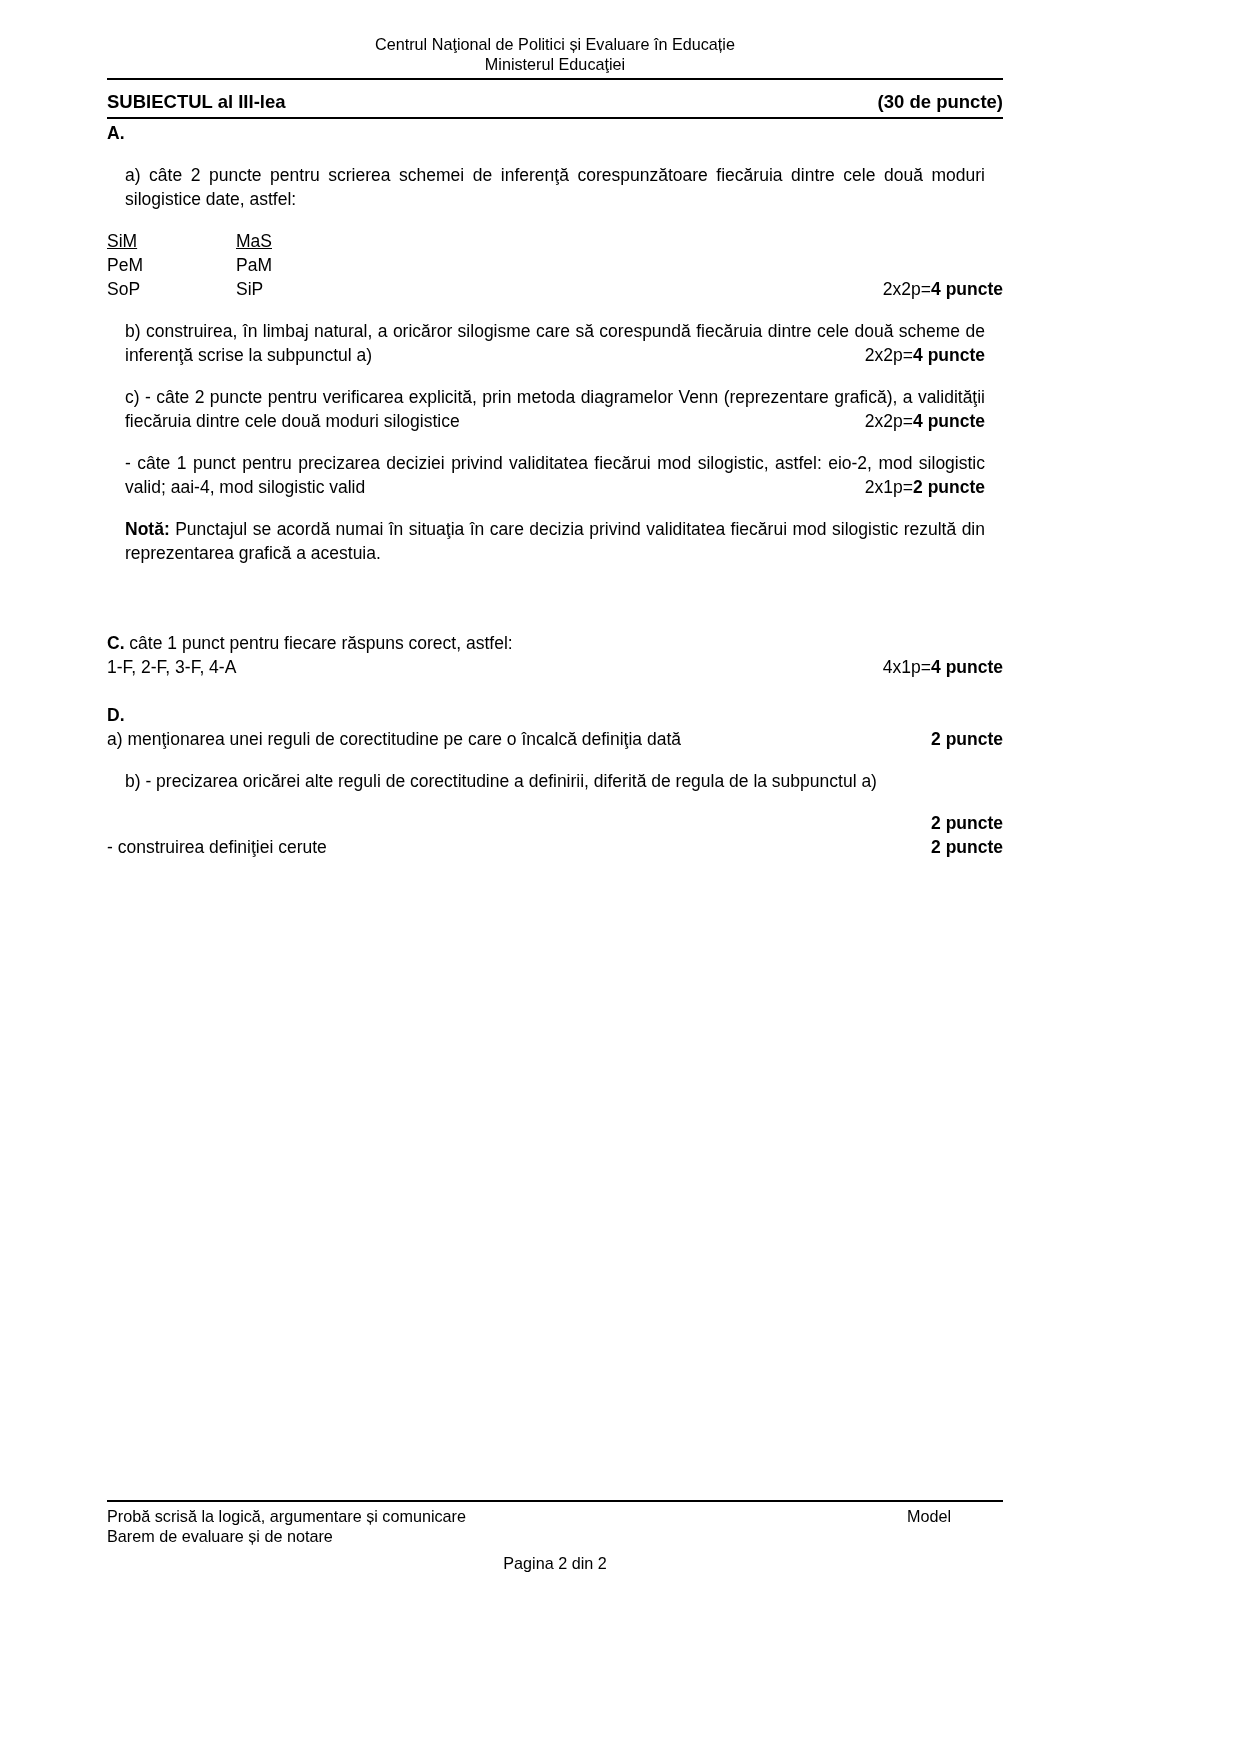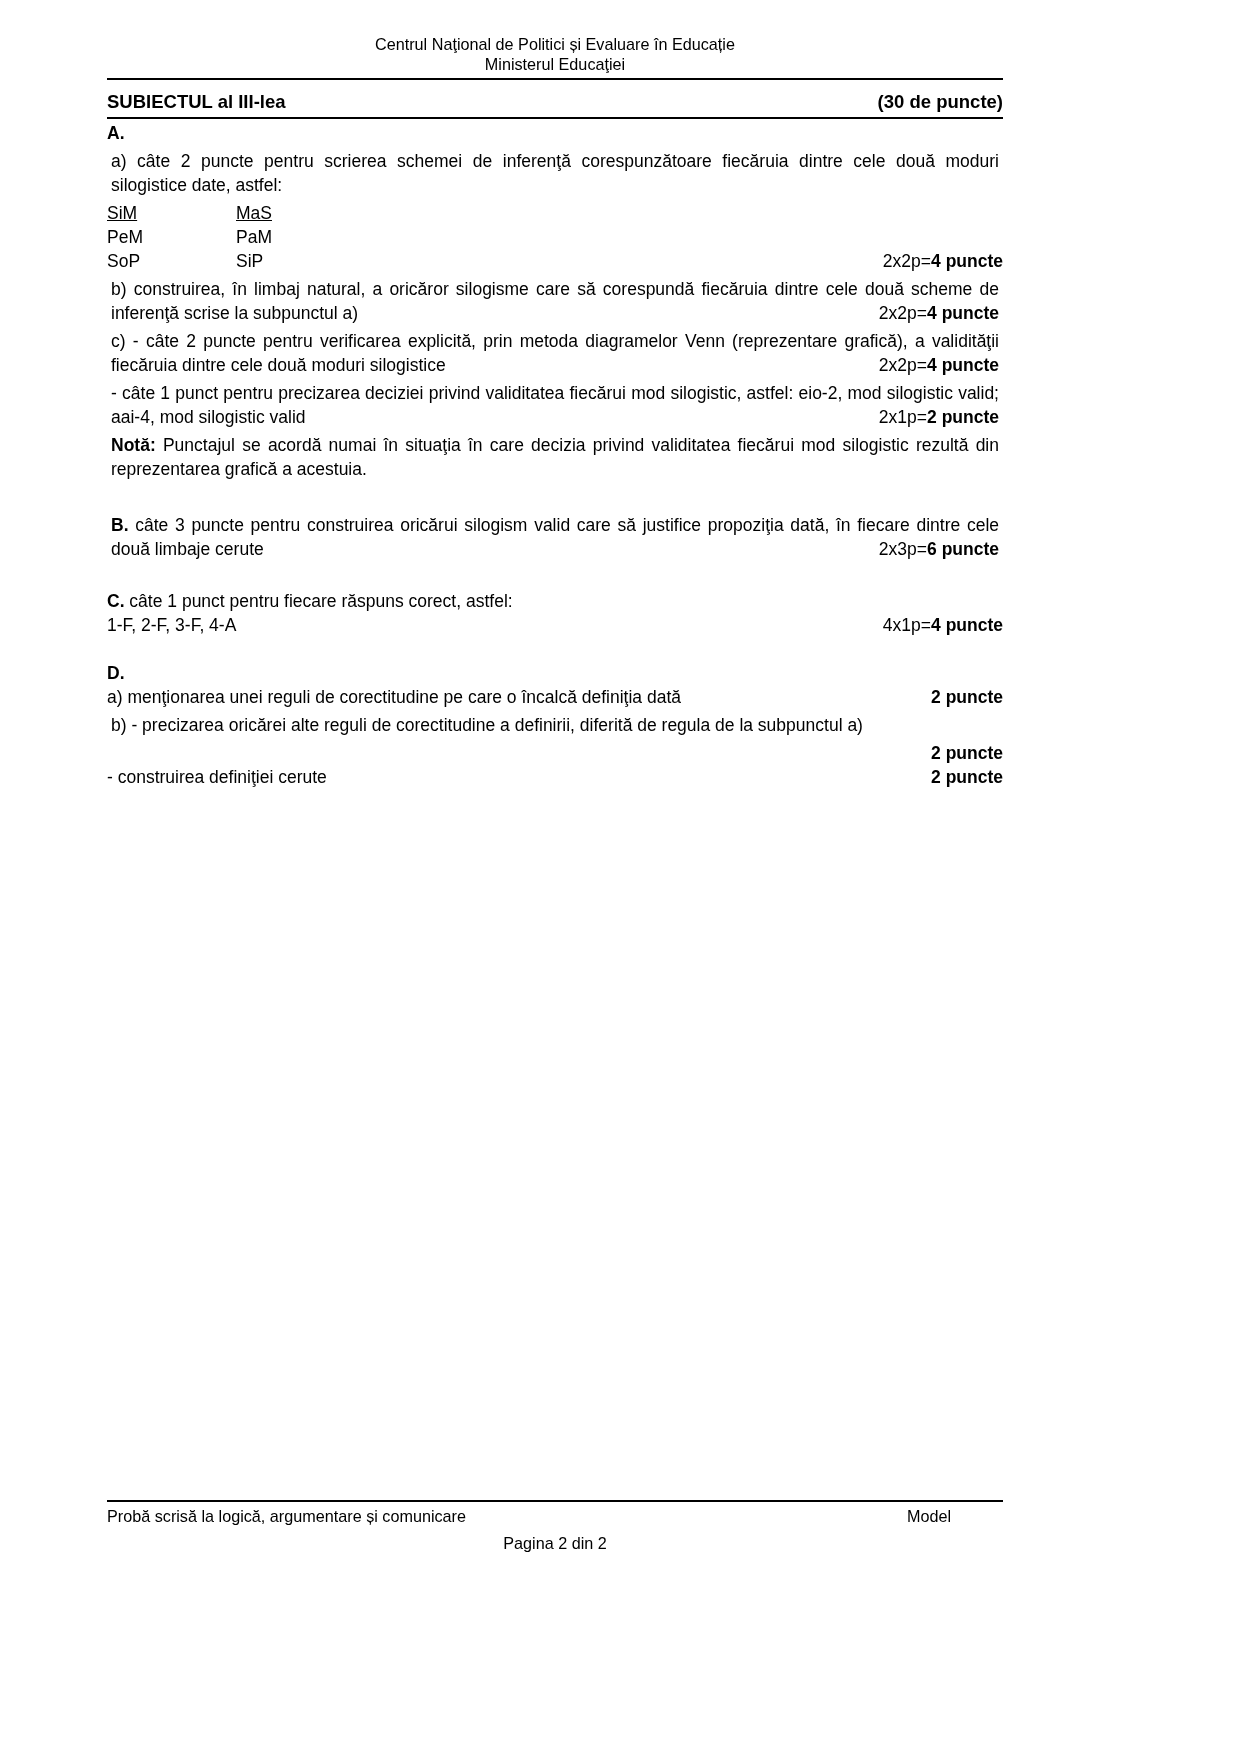--- a/index.html
+++ b/index.html
@@ -38,21 +38,21 @@
     font-weight: bold;
     font-size: 18.5px;
     line-height: 26px;
     border-bottom: 2px solid #000;
     padding-bottom: 2px;
     margin-top: 9px;
     margin-bottom: 2px;
   }
   .b { font-weight: bold; }
   .para {
-    margin: 4px;
+    margin: 18px;
     text-align: justify;
     position: relative;
   }
   .row { position: relative; }
   .pts {
     position: absolute;
     right: 0;
     bottom: 0;
     white-space: nowrap;
     font-weight: normal;
@@ -124,24 +124,20 @@
       <span>- câte 1 punct pentru precizarea deciziei privind validitatea fiecărui mod silogistic, astfel: eio-2, mod silogistic valid; aai-4, mod silogistic valid</span>
       <span class="pts"><span>2x1p=</span><b>2 puncte</b></span>
     </p>
 
     <p class="para">
       <b>Notă:</b><span> Punctajul se acordă numai în situaţia în care decizia privind validitatea fiecărui mod silogistic rezultă din reprezentarea grafică a acestuia.</span>
     </p>
 
     <div class="gap"></div>
 
-    <p class="para">
-      <b>B.</b><span> câte 3 puncte pentru construirea oricărui silogism valid care să justifice propoziţia dată, în fiecare dintre cele două limbaje cerute</span>
-      <span class="pts"><span>2x3p=</span><b>6 puncte</b></span>
-    </p>
 
     <div class="gap"></div>
 
     <div class="row">
       <b>C.</b><span> câte 1 punct pentru fiecare răspuns corect, astfel:</span>
     </div>
     <div class="row">
       <span>1-F, 2-F, 3-F, 4-A</span>
       <span class="pts"><span>4x1p=</span><b>4 puncte</b></span>
     </div>
@@ -165,15 +161,16 @@
       <span class="pts pts-bold">2 puncte</span>
     </div>
 
   </div>
 
   <div class="footer">
     <div class="frow">
       <span>Probă scrisă la logică, argumentare și comunicare</span>
       <span class="variant">Model</span>
     </div>
+    <div>Barem de evaluare și de notare</div>
     <div class="page-number">Pagina 2 din 2</div>
   </div>
 </div>
 
 </body></html>

